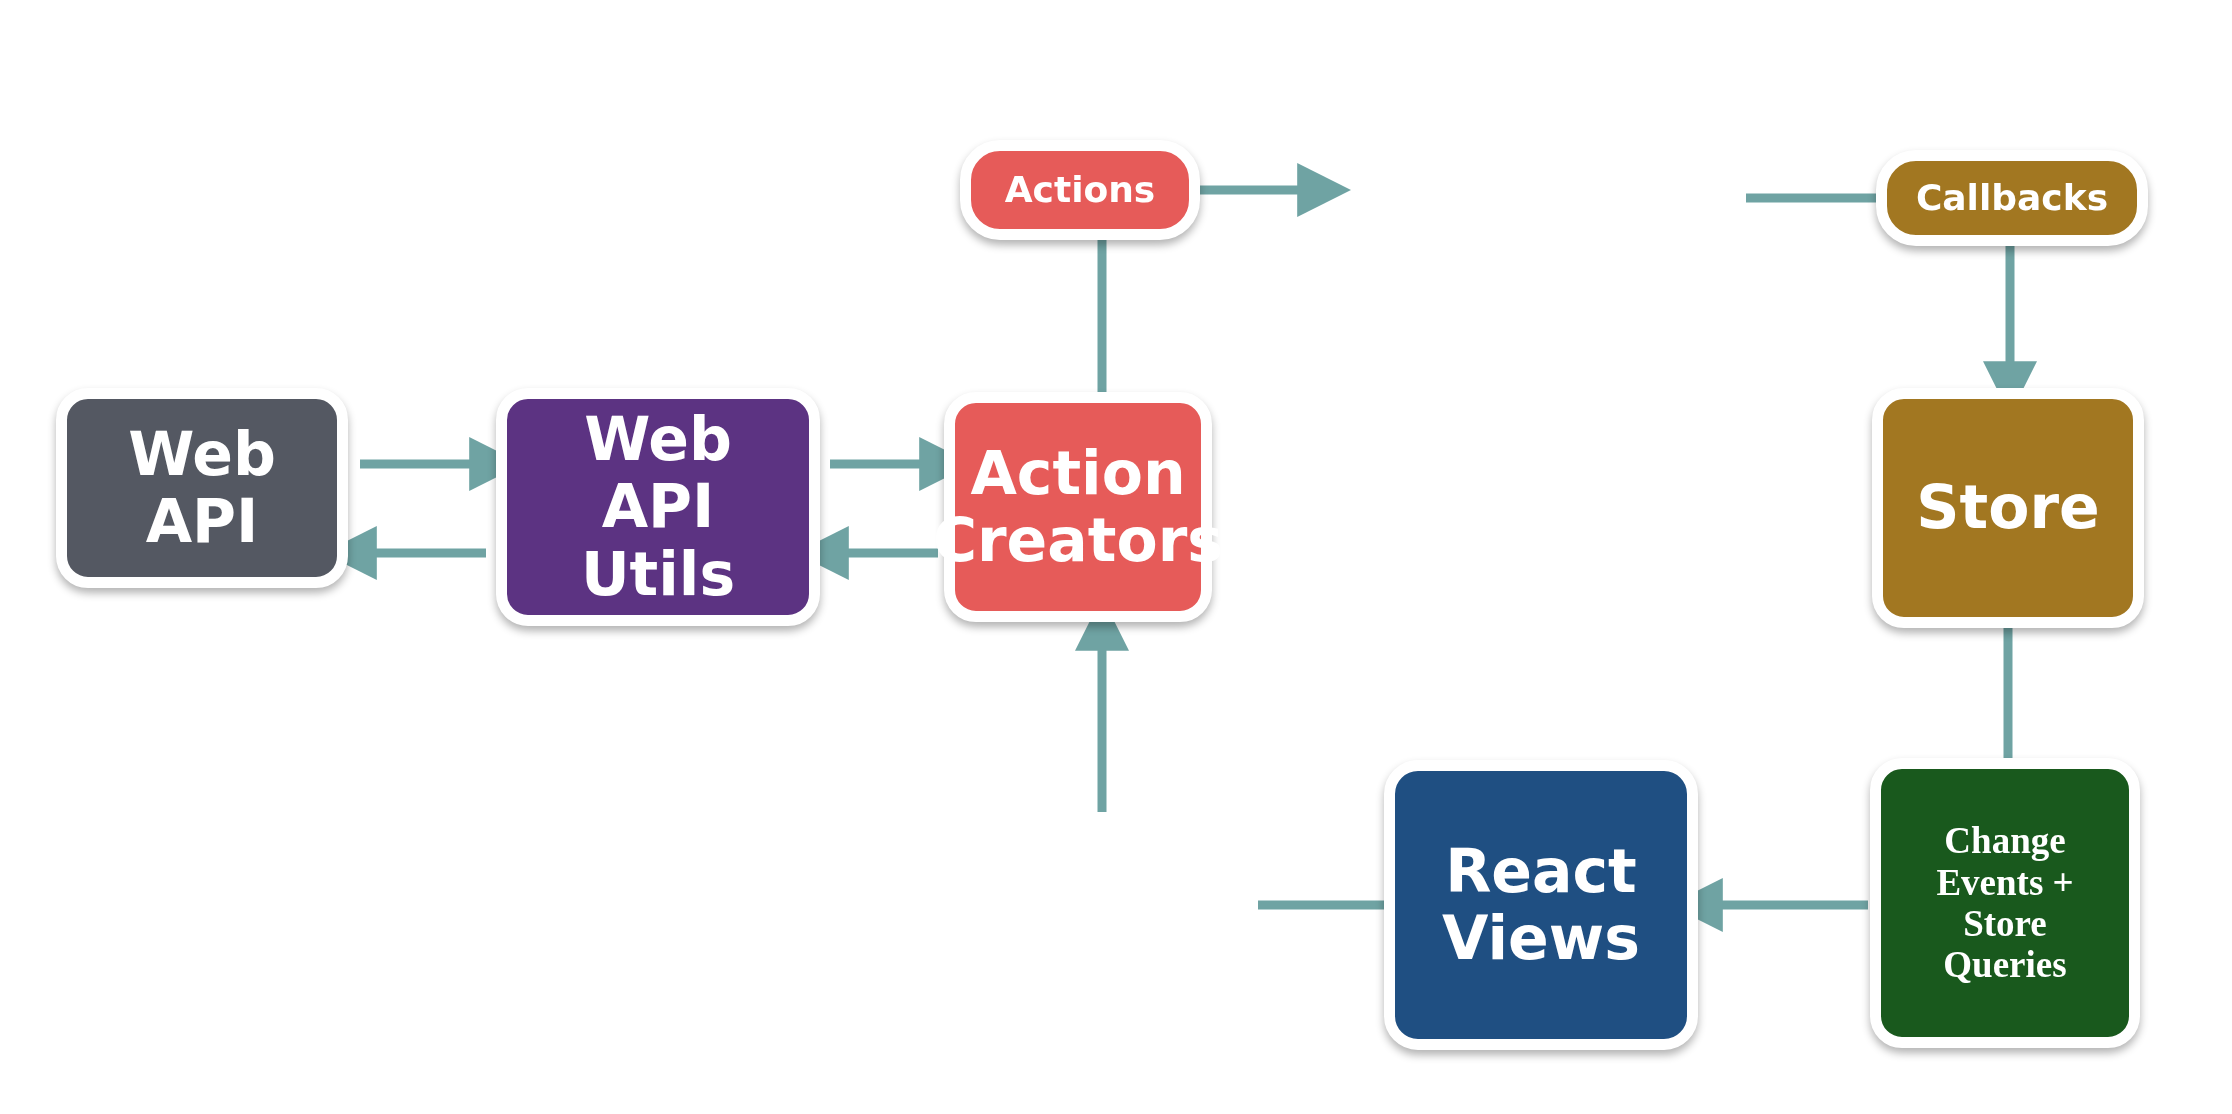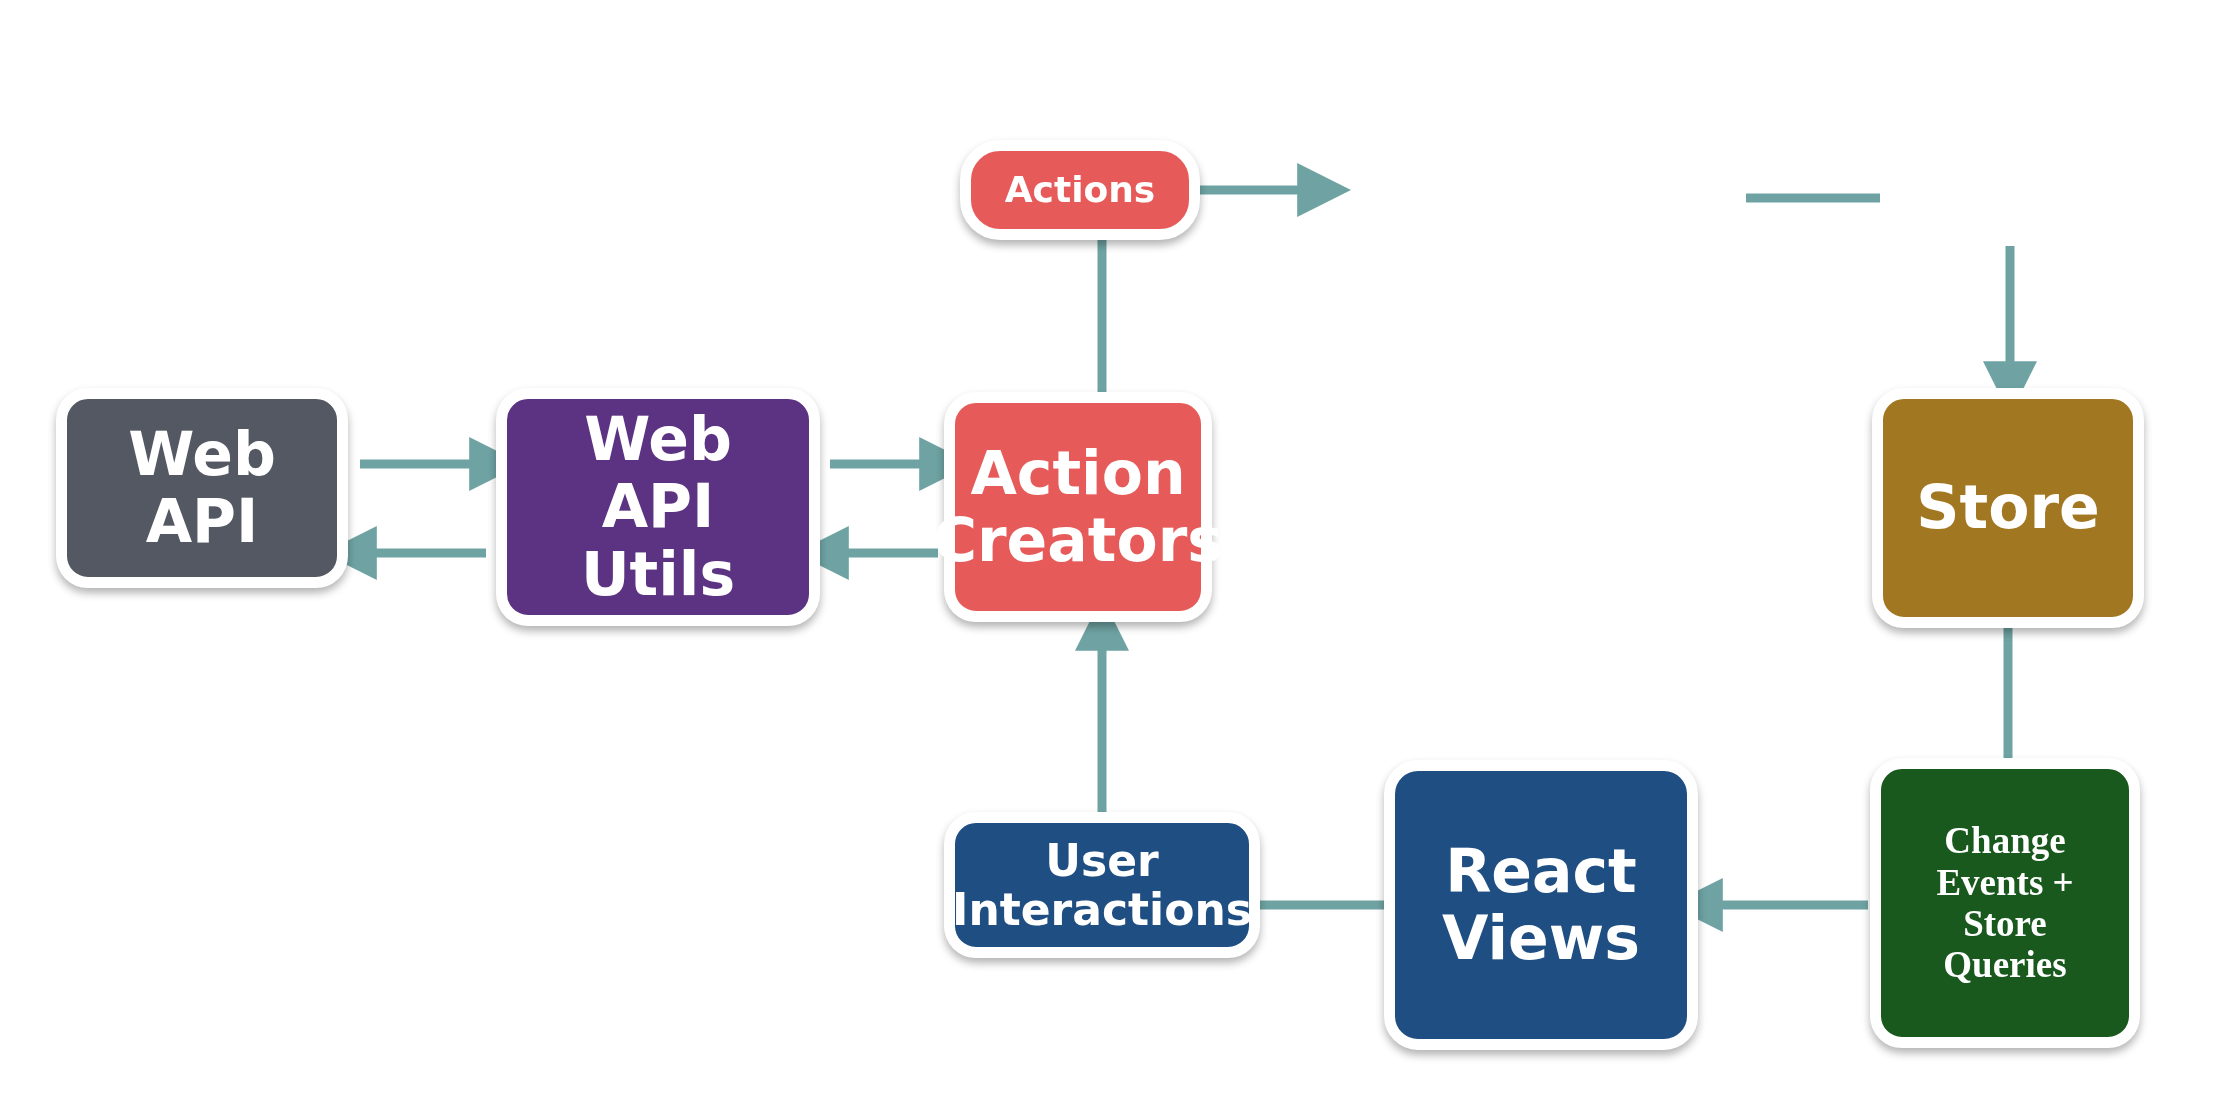--- a/index.html
+++ b/index.html
@@ -131,35 +131,34 @@
   <div class="node big" id="node-action-creators" style="background: rgb(230, 91, 89); border-color: rgb(255, 255, 255);">
     <span class="label">Action
 Creators</span>
   </div>
 
   <div class="node pill" id="node-actions" style="background: rgb(230, 91, 89); border-color: rgb(255, 255, 255);">
     <span class="label">Actions</span>
   </div>
 
 
+  <div class="node pill" id="node-callbacks" style="background: rgb(162, 119, 33); border-color: rgb(255, 255, 255);">
+    <span class="label">Callbacks</span>
+  </div>
 
   <div class="node big" id="node-store" style="background: rgb(162, 119, 33); border-color: rgb(255, 255, 255);">
     <span class="label">Store</span>
   </div>
 
   <div class="node small-multi" id="node-change-events" style="background: rgb(25, 89, 29); border-color: rgb(255, 255, 255);">
     <span class="label">Change
 Events +
 Store
 Queries</span>
   </div>
 
   <div class="node big" id="node-react-views" style="background: rgb(31, 79, 130); border-color: rgb(255, 255, 255);">
     <span class="label">React
 Views</span>
   </div>
 
-  <div class="node mid" id="node-user-interactions" style="background: rgb(31, 79, 130); border-color: rgb(255, 255, 255);">
-    <span class="label">User
-Interactions</span>
-  </div>
 
 </div>
 
 </body></html>

